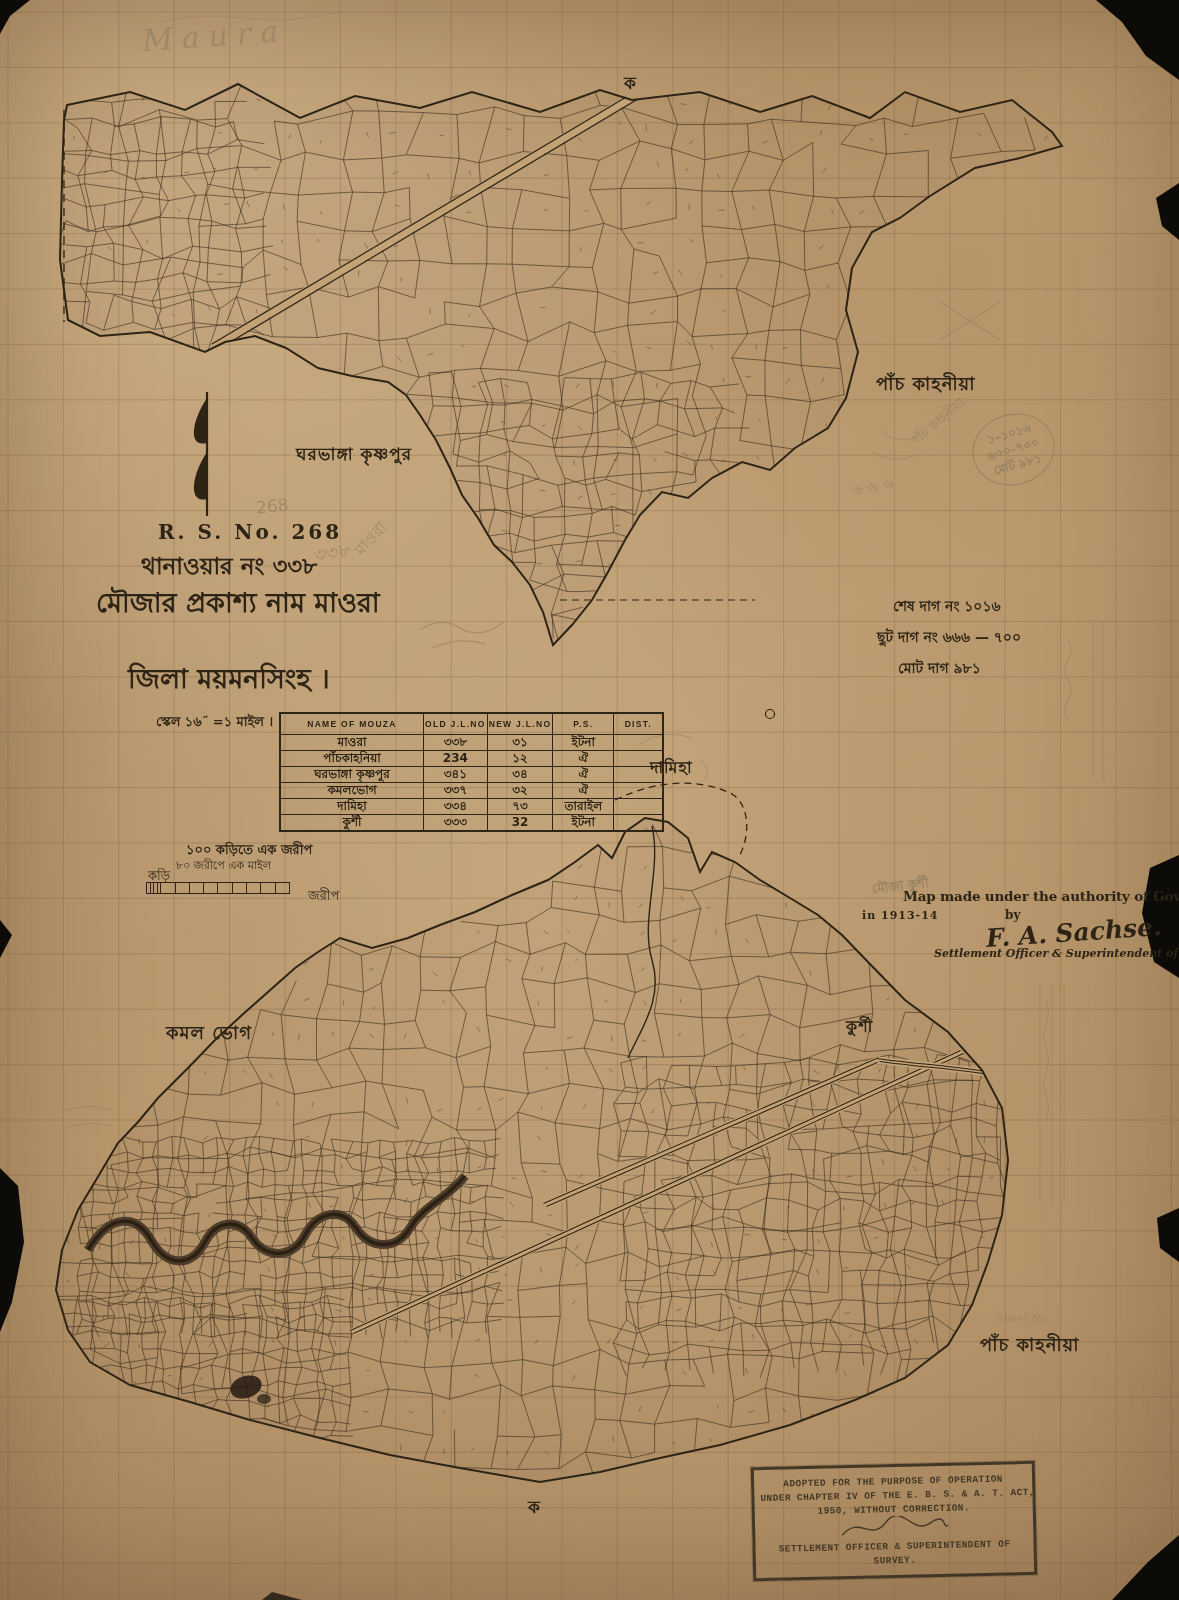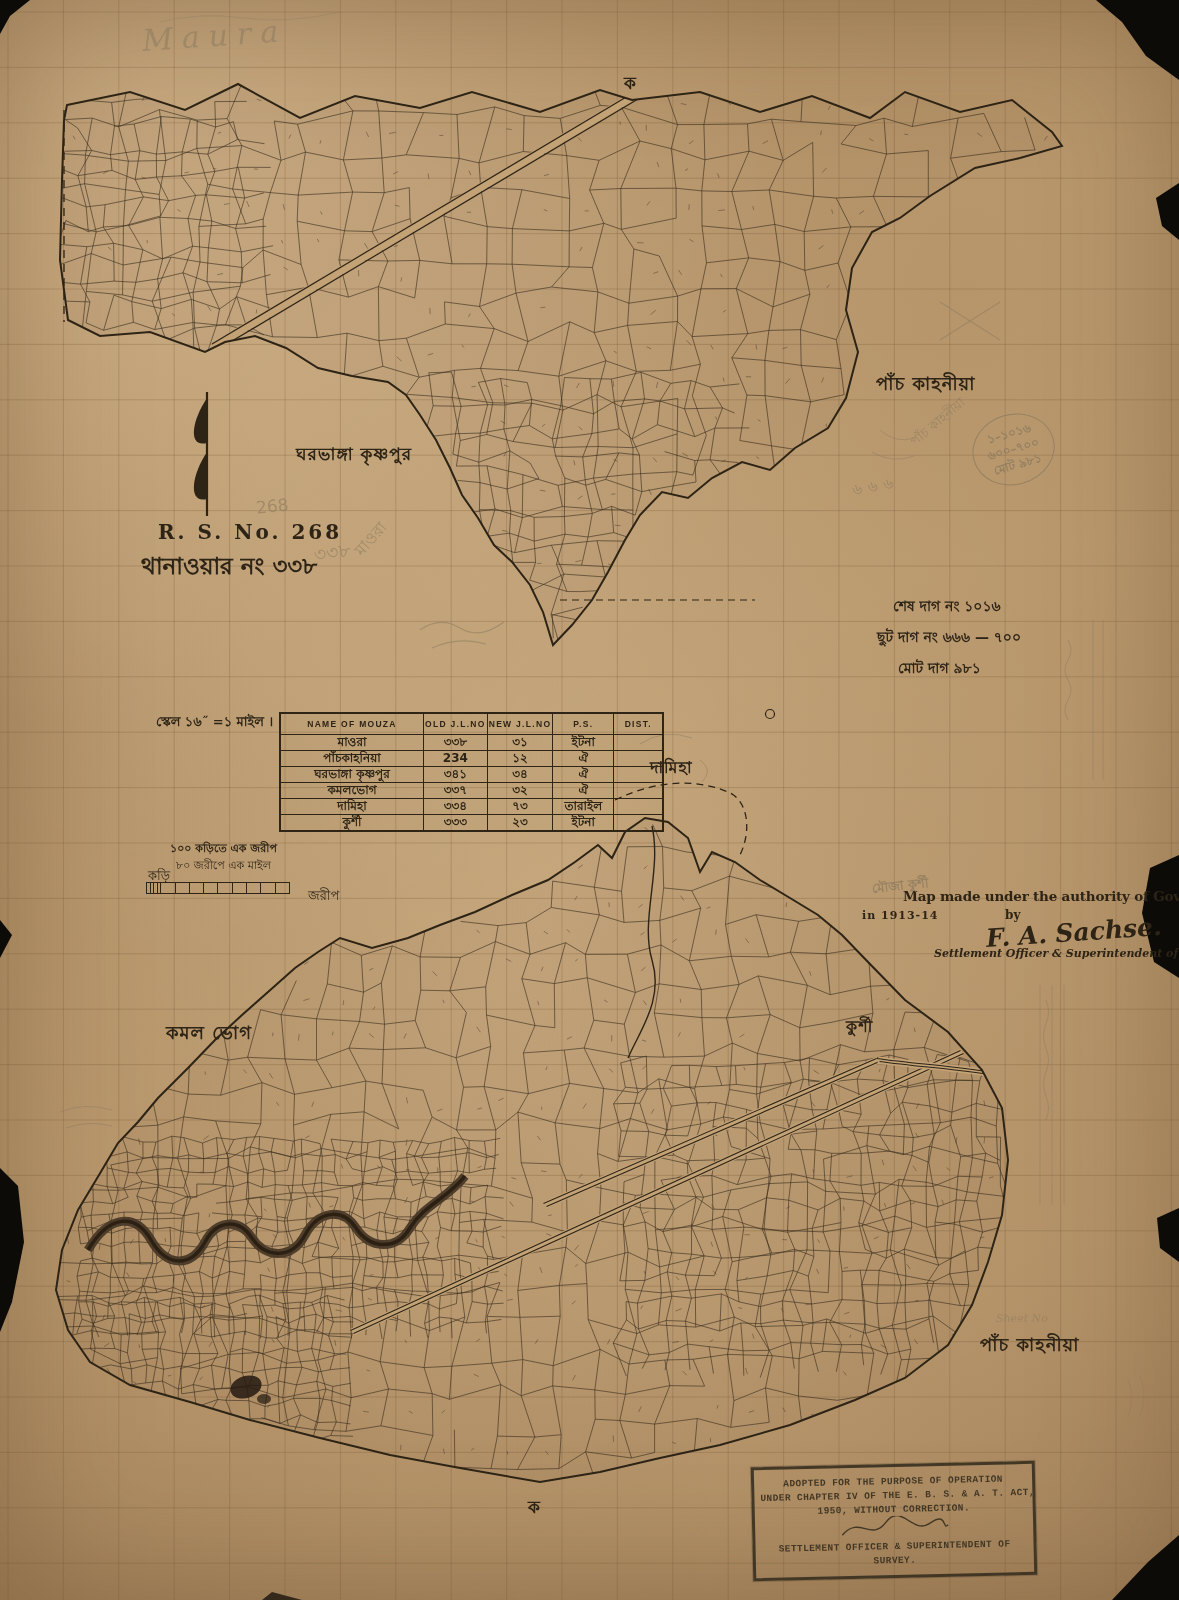--- a/index.html
+++ b/index.html
@@ -199,20 +199,22 @@
       </defs>
     </svg>
 
   <div class="abs pencil pencil-script" style="left:142px;top:18px;font-size:30px;letter-spacing:9px;transform:rotate(-4deg);">Maura</div>
 
   <div class="abs ink" style="left:624px;top:70px;font-size:17px;font-weight:700;">ক</div>
   <div class="abs ink" style="left:528px;top:1494px;font-size:17px;font-weight:700;">ক</div>
 
   <div class="abs ink serif rs-no" style="left:158px;top:520px;">R. S. No. 268</div>
   <div class="abs ink t1" style="left:120px;top:548px;margin-left:21px;">থানাওয়ার নং ৩৩৮</div>
+  <div class="abs ink t2" style="left:96px;top:582px;">মৌজার প্রকাশ্য নাম মাওরা</div>
+  <div class="abs ink t2" style="left:128px;top:658px;">জিলা ময়মনসিংহ ।</div>
   <div class="abs ink scale-line" style="left:156px;top:712px;">স্কেল ১৬˝  =১ মাইল ।</div>
 
   <div class="abs ink dag" style="left:893px;top:595px;">শেষ দাগ নং ১০১৬</div>
   <div class="abs ink dag" style="left:877px;top:626px;">ছুট দাগ নং ৬৬৬ — ৭০০</div>
   <div class="abs ink dag" style="left:898px;top:657px;">মোট দাগ ৯৮১</div>
 
   <table class="mouza abs" style="left:279px;top:712px;">
     <thead>
       <tr>
         <th style="width:140px;">NAME OF MOUZA</th>
@@ -254,28 +256,28 @@
       <tr>
         <td>দামিহা</td>
         <td>৩৩৪</td>
         <td>৭৩</td>
         <td>তারাইল</td>
         <td></td>
       </tr>
       <tr>
         <td>কুর্শী</td>
         <td>৩৩৩</td>
-        <td>২৩</td>
+        <td>32</td>
         <td>ইটনা</td>
         <td></td>
       </tr>
     </tbody>
   </table>
 
-  <div class="abs ink" style="left:170px;top:840px;font-size:11px;font-weight:700;text-align:center;">১০০ কড়িতে এক জরীপ</div>
+  <div class="abs ink" style="left:186px;top:840px;font-size:13px;font-weight:700;text-align:center;">১০০ কড়িতে এক জরীপ</div>
   <div class="abs ink" style="left:176px;top:857px;font-size:11px;font-weight:400;">৮০ জরীপে এক মাইল</div>
   <div class="abs ink unit" style="left:148px;top:866px;">কড়ি</div>
   <div class="abs" style="left:146px;top:882px;">
     <div class="bar">
       <div class="seg fine">
           <i></i>
           <i></i>
           <i></i>
           <i></i>
         </div>

